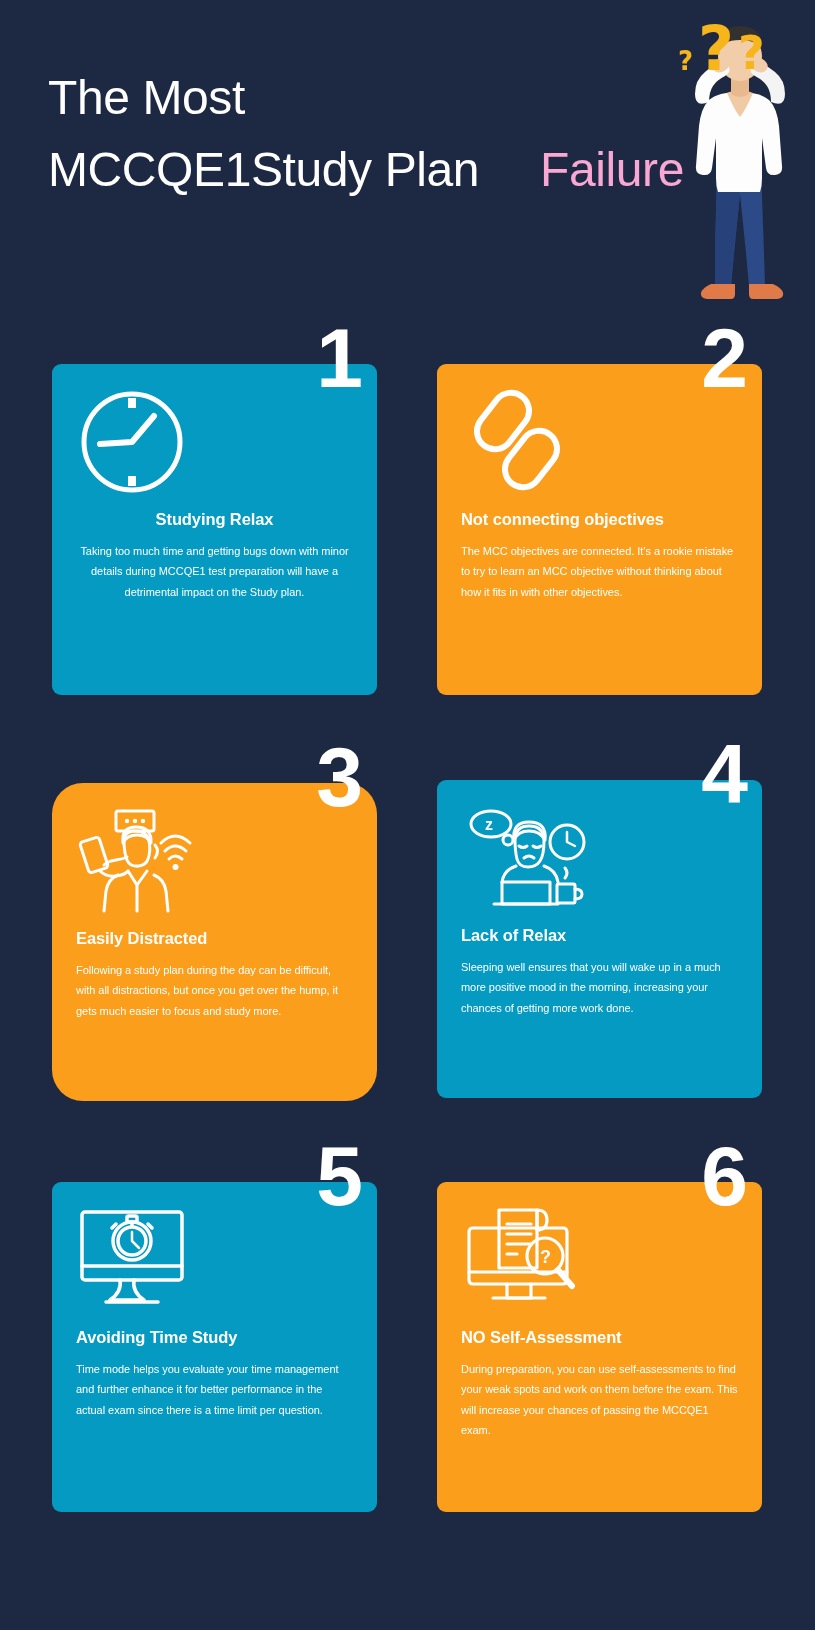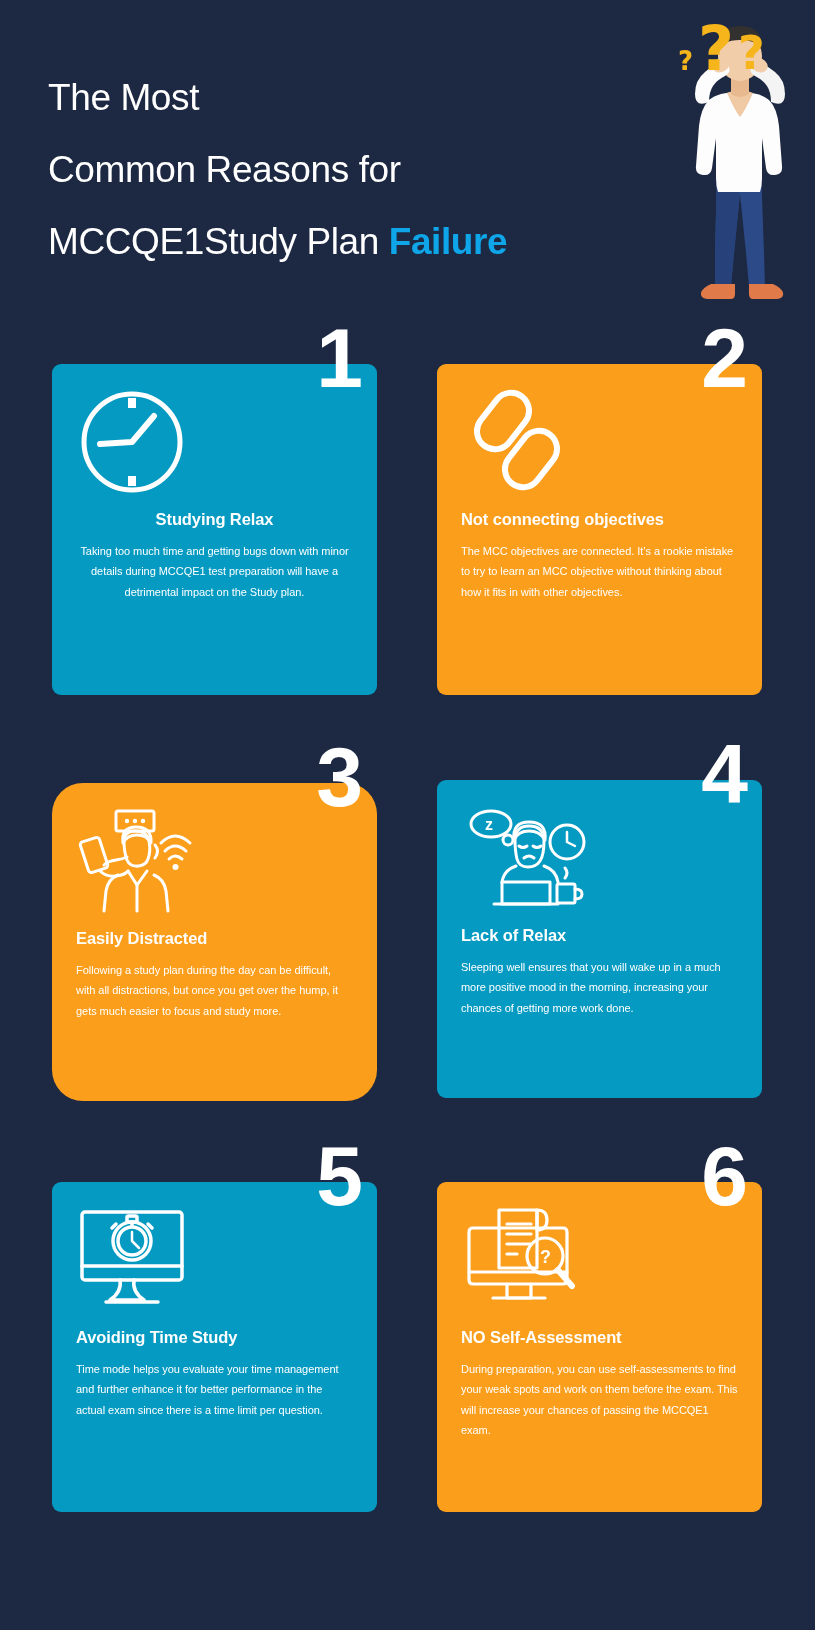--- a/index.html
+++ b/index.html
@@ -21,30 +21,31 @@
     position:absolute;
     left:0; top:0;
     width:815px; height:320px;
   }
   .title-block {
     position:absolute;
     left:48px; top:62px;
     width:660px;
   }
   .title-line {
-    font-size:37px;
+    font-size:48px;
     line-height:72px;
     font-weight:400;
     color:#ffffff;
     letter-spacing:-0.4px;
     white-space:nowrap;
   }
   .title-line .accent {
-    color:#0ea5e9;
-    font-weight:700;
+    color:#f9a8d4;
+    font-weight:400;
+    margin-left:48px;
   }
 
   
   .illustration {
     position:absolute;
     left:665px; top:8px;
     width:150px; height:300px;
   }
   .qmark {
     position:absolute;
@@ -129,21 +130,20 @@
   .h-6 .card { height:330px; }
 </style>
 </head>
 <body>
 
 <div id="root">
 
   <div class="header">
     <div class="title-block">
       <div class="title-line">The Most</div>
-      <div class="title-line">Common Reasons for</div>
       <div class="title-line"><span>MCCQE1Study Plan </span><span class="accent">Failure</span></div>
     </div>
 
     <div class="illustration">
       <span class="qmark q-big">?</span>
       <span class="qmark q-mid">?</span>
       <span class="qmark q-small">?</span>
       <svg width="150" height="300" viewBox="0 0 150 300">
 
         <path d="M52 160 L50 245 L50 278 L66 278 L69 245 L75 186 L81 245 L84 278 L100 278 L99 245 L96 160 Z" fill="#2b4a87"></path>

